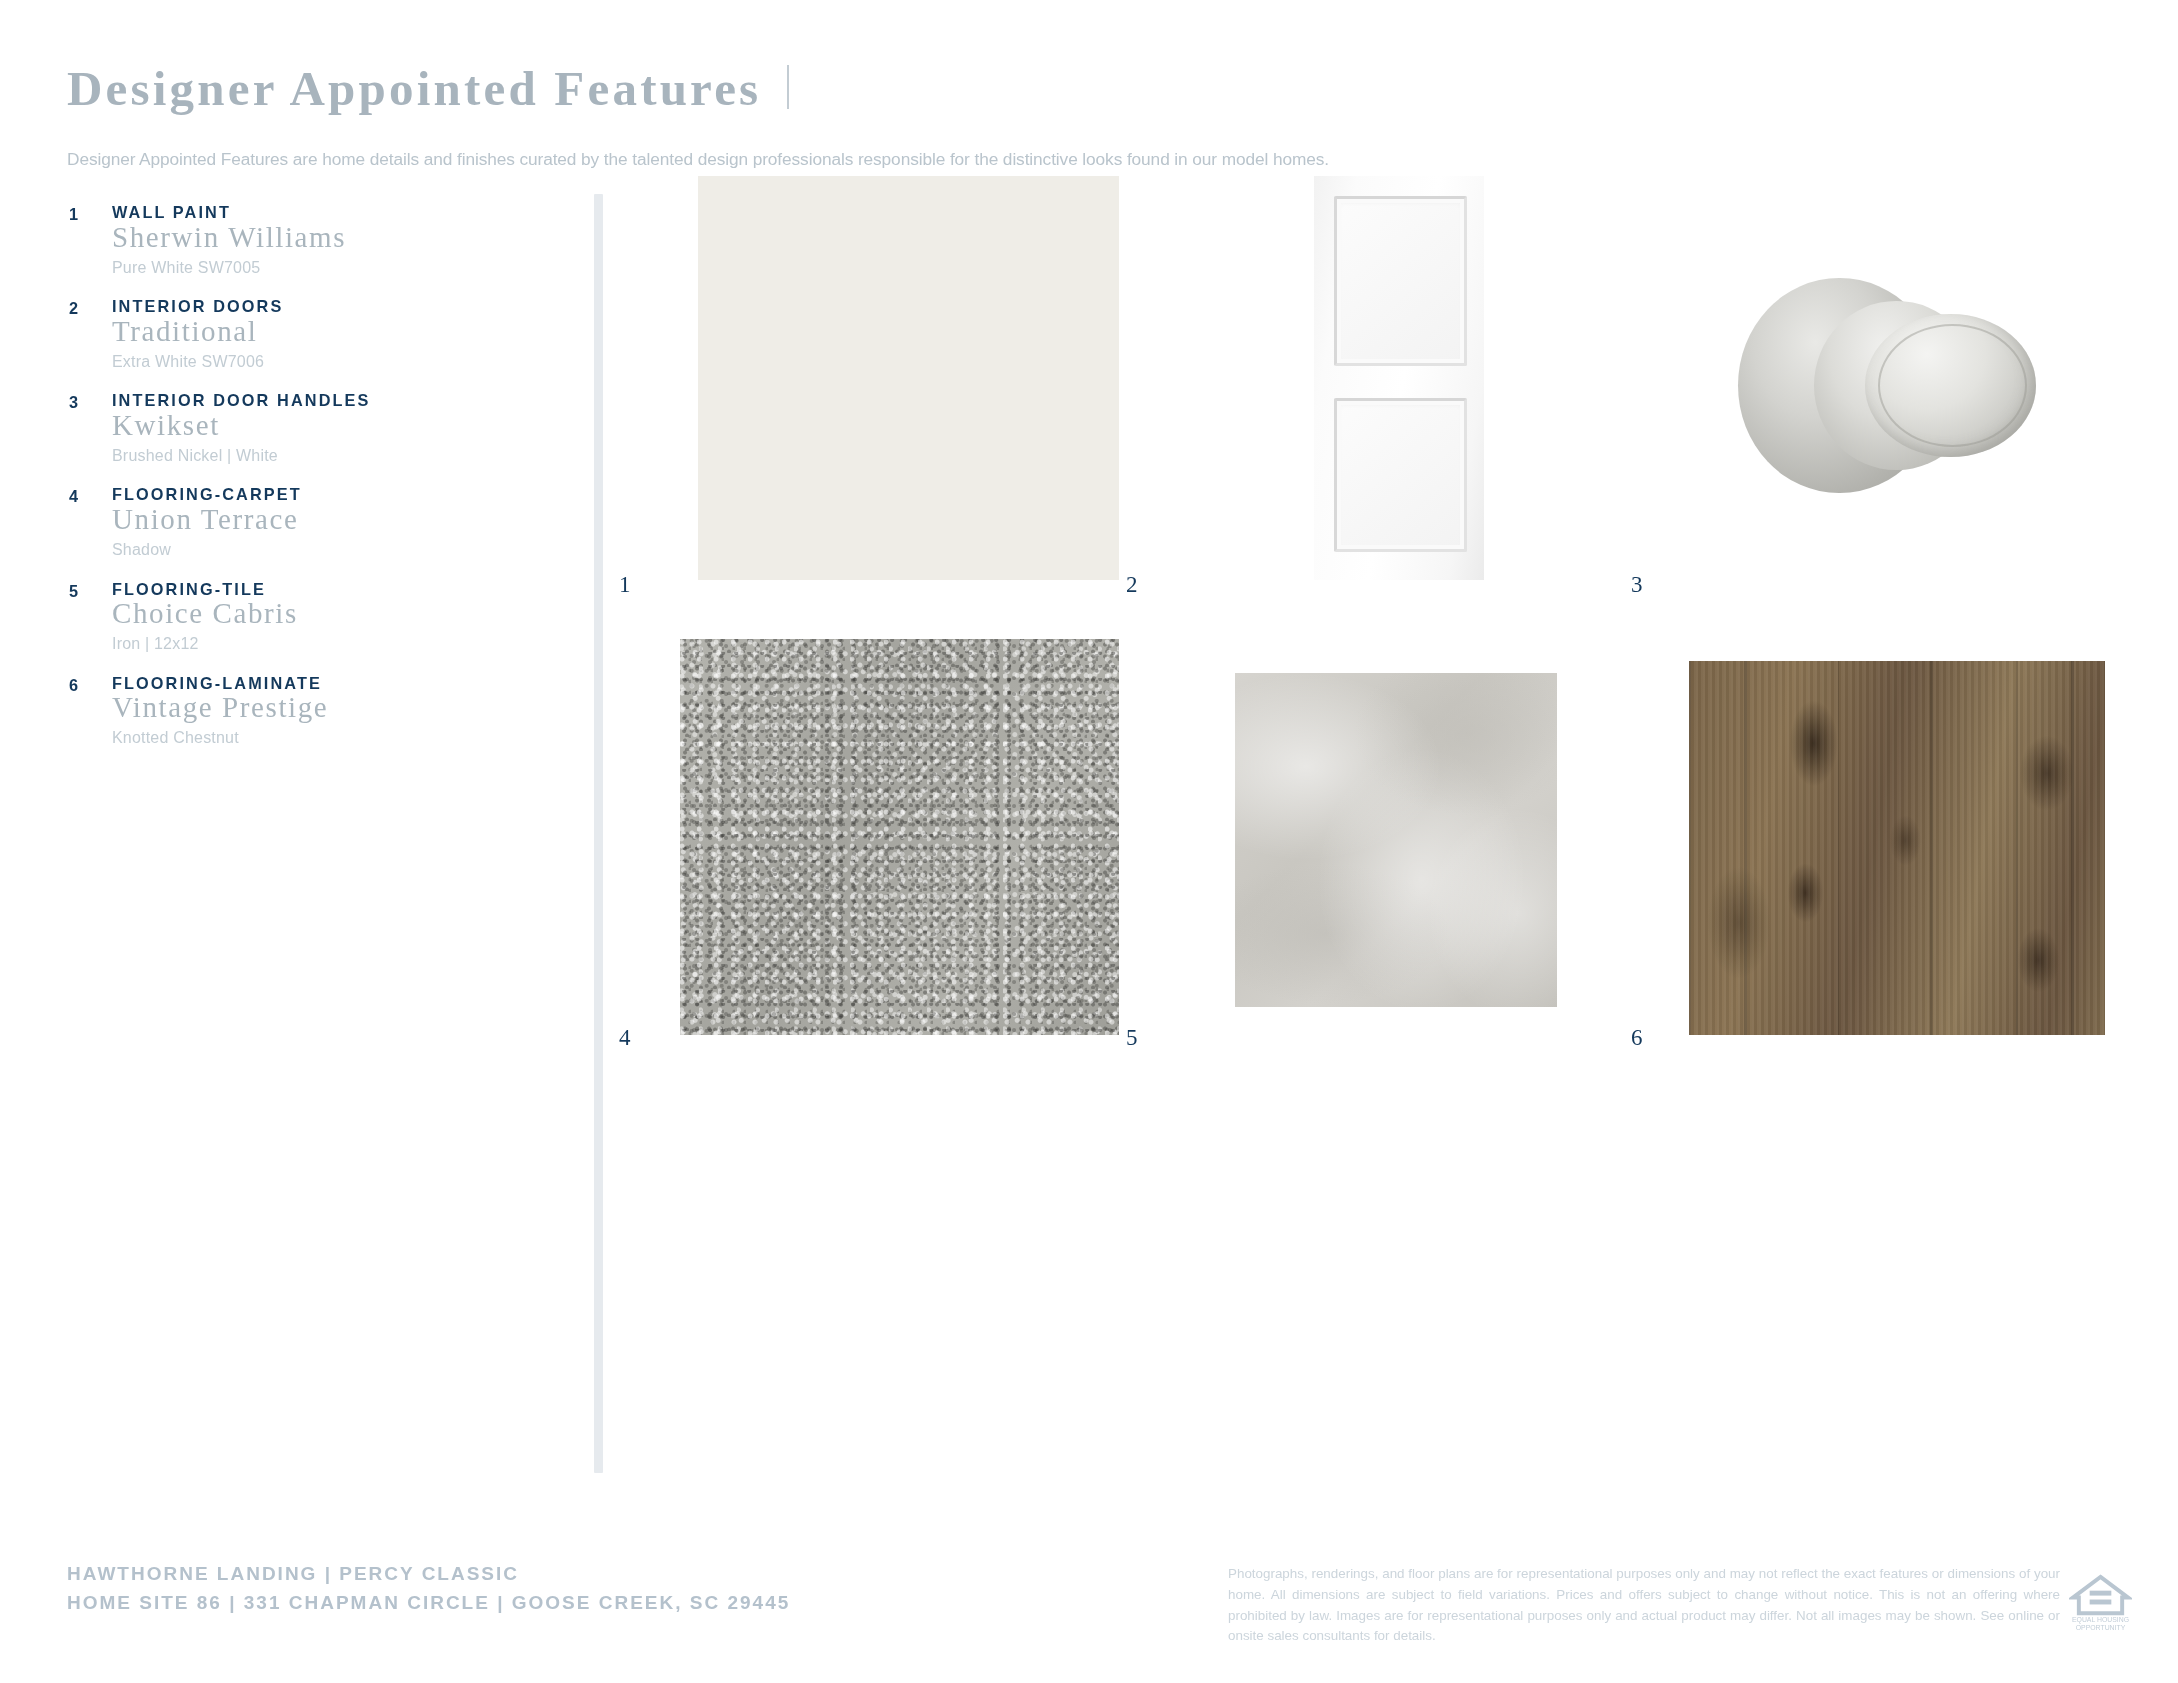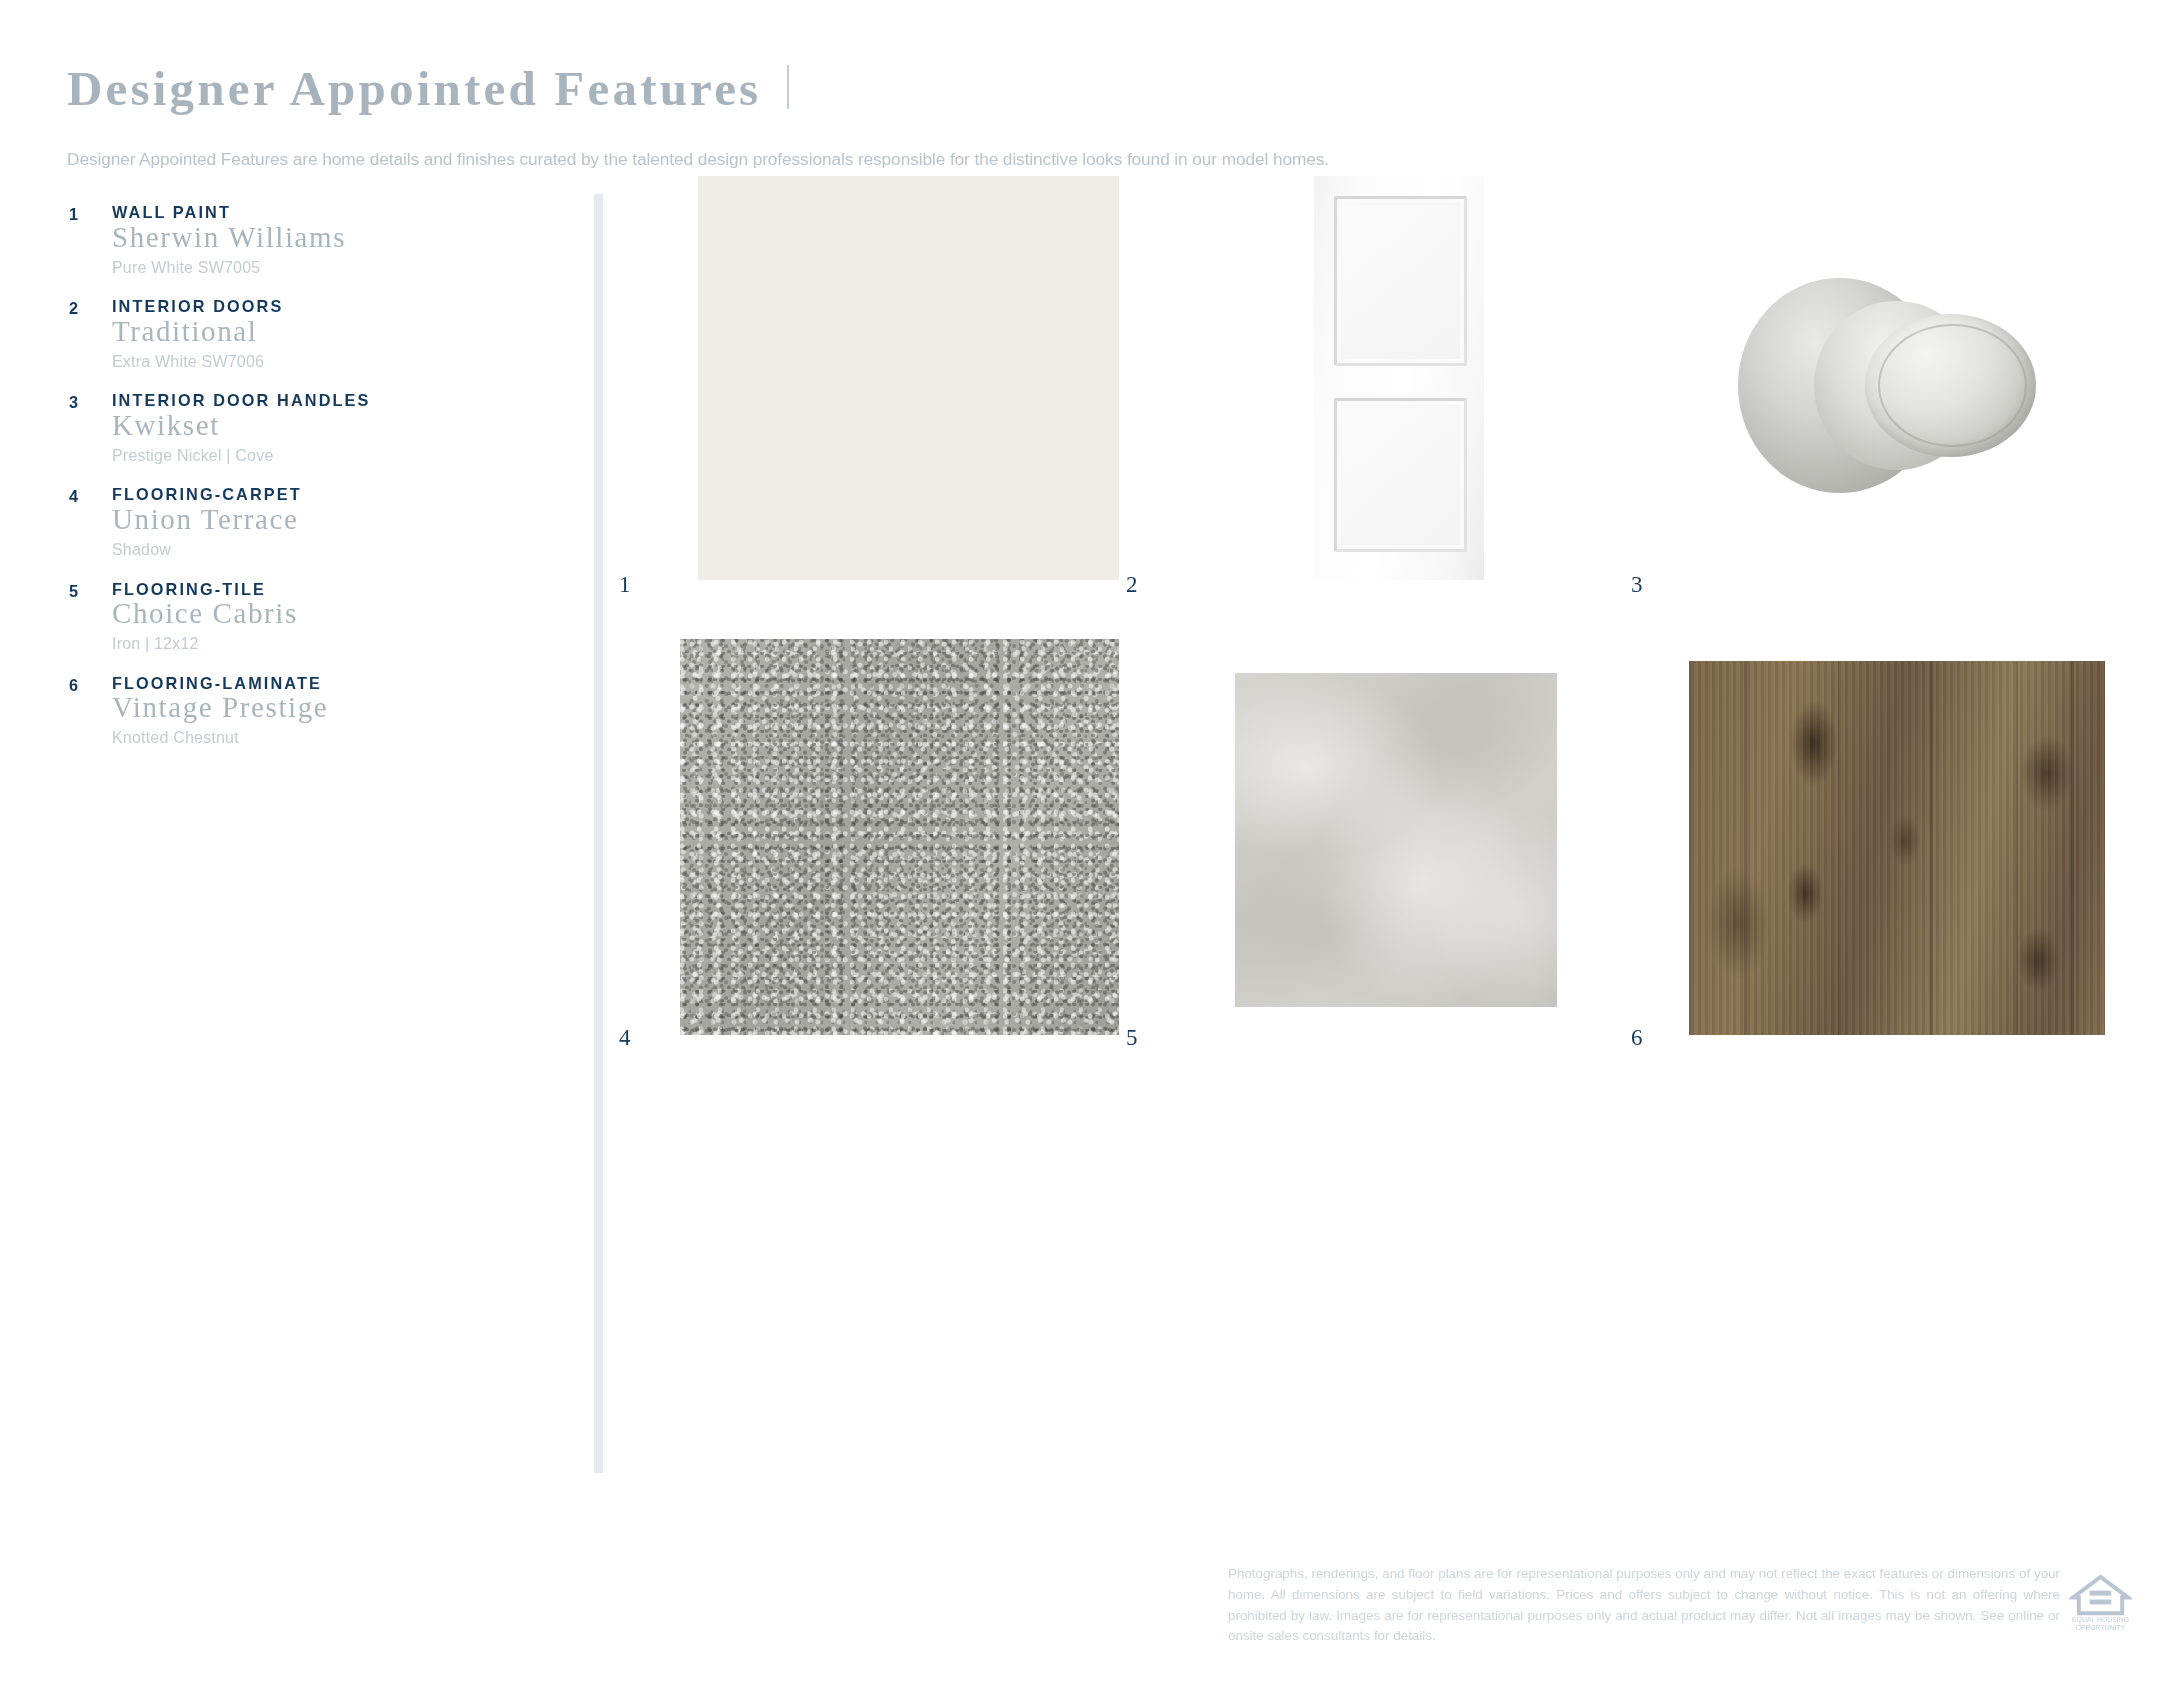--- a/index.html
+++ b/index.html
@@ -291,21 +291,21 @@
       <span class="num">2</span>
       <div class="cat">INTERIOR DOORS</div>
       <div class="brand">Traditional</div>
       <div class="detail">Extra White SW7006</div>
     </div>
 
     <div class="feature">
       <span class="num">3</span>
       <div class="cat">INTERIOR DOOR HANDLES</div>
       <div class="brand">Kwikset</div>
-      <div class="detail">Prestige Nickel | Cove</div>
+      <div class="detail">Brushed Nickel | White</div>
     </div>
 
     <div class="feature">
       <span class="num">4</span>
       <div class="cat">FLOORING-CARPET</div>
       <div class="brand">Union Terrace</div>
       <div class="detail">Shadow</div>
     </div>
 
     <div class="feature">
@@ -367,20 +367,24 @@
     </div>
   </div>
 
   <div class="swatch" style="left:1653px; top:639px; width:475px; height:416px;">
     <div class="label" style="left:-22px; bottom:4px;">6</div>
     <div class="media" style="left:36px; top:22px; width:416px; height:374px;">
       <div class="wood"></div>
     </div>
   </div>
 
+  <div class="footer-left">
+    <div class="footer-line">HAWTHORNE LANDING  |  PERCY CLASSIC</div>
+    <div class="footer-line">HOME SITE 86  |  331 CHAPMAN CIRCLE  |  GOOSE CREEK, SC 29445</div>
+  </div>
 
   <div class="disclaimer">Photographs, renderings, and floor plans are for representational purposes only and may not reflect the exact features or dimensions of your home. All dimensions are subject to field variations. Prices and offers subject to change without notice. This is not an offering where prohibited by law. Images are for representational purposes only and actual product may differ. Not all images may be shown. See online or onsite sales consultants for details.</div>
 
   <div class="eho">
     <svg viewBox="0 0 64 64" width="63" height="63" aria-hidden="true">
       <path d="M32 7 L60 28 L54 28 L54 44 L10 44 L10 28 L4 28 Z" fill="none" stroke="#b9c6d1" stroke-width="4"></path>
       <rect x="21" y="21" width="22" height="5" fill="#b9c6d1"></rect>
       <rect x="21" y="30" width="22" height="5" fill="#b9c6d1"></rect>
       <text x="32" y="53" font-family="Liberation Sans, sans-serif" font-size="7" fill="#c3ced8" text-anchor="middle">EQUAL HOUSING</text>
       <text x="32" y="61" font-family="Liberation Sans, sans-serif" font-size="7" fill="#c3ced8" text-anchor="middle">OPPORTUNITY</text>

